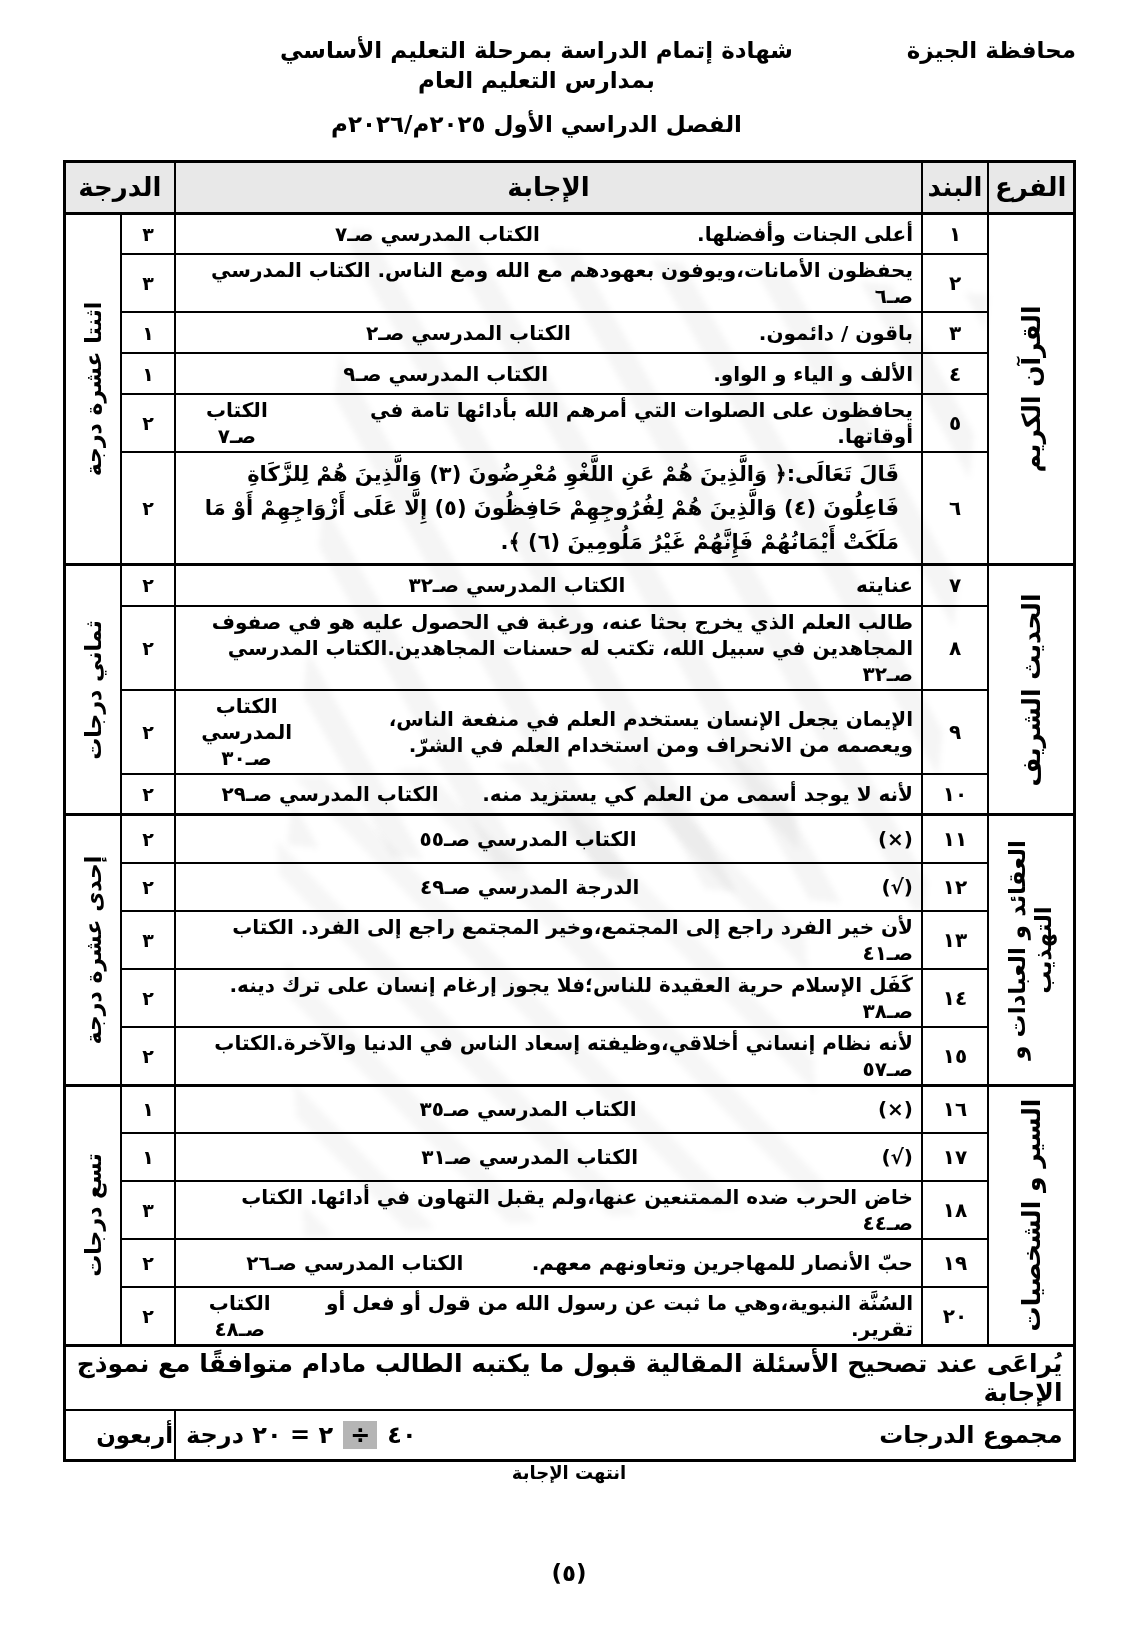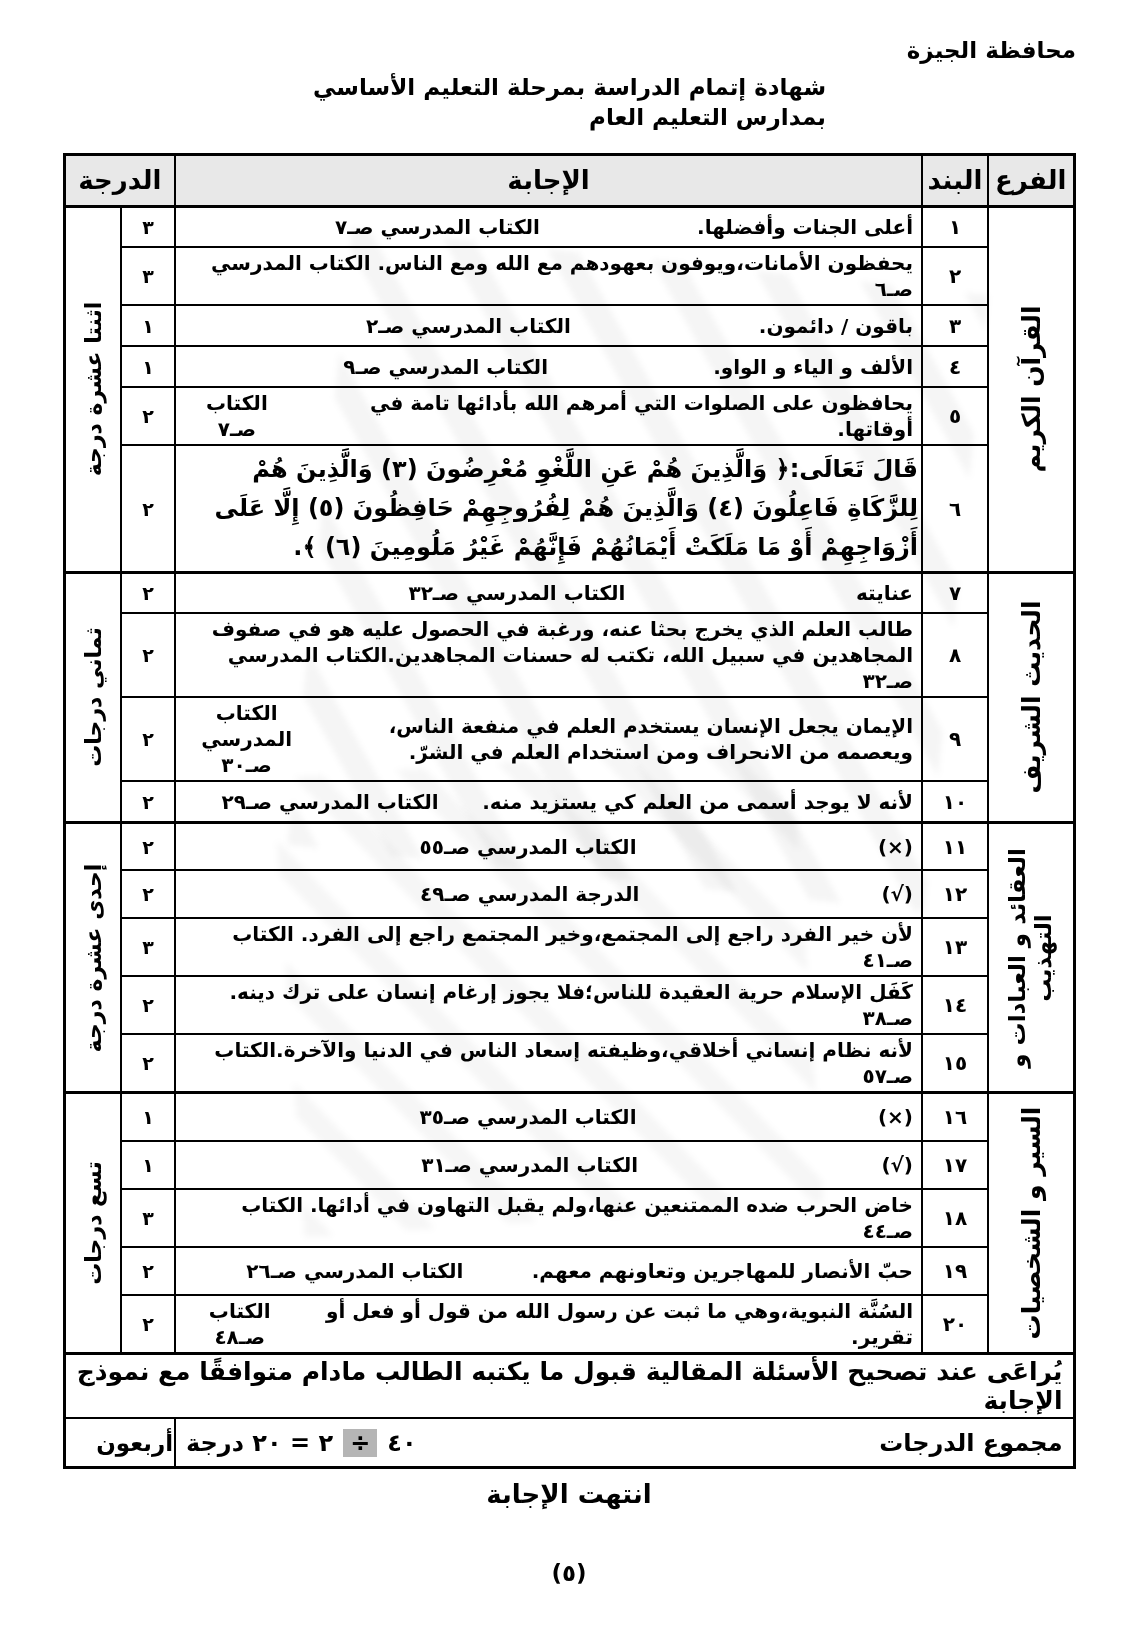--- a/index.html
+++ b/index.html
@@ -25,21 +25,21 @@
 
   header { position:relative; padding:36px 62px 0 62px; }
   .hgrid {
     display:grid;
     grid-template-columns:250px 1fr 185px;
     row-gap:7px;
     font-size:23px;
     line-height:1.3;
   }
   .h-org1 { grid-column:1; grid-row:1; text-align:right; }
-  .h-t1   { grid-column:2; grid-row:1; text-align:right;margin-top:37px; }
+  .h-t1   { grid-column:2; grid-row:1; text-align:center; }
   .h-org2 { grid-column:1; grid-row:2; text-align:right; }
   .h-t2   { grid-column:2; grid-row:2; text-align:center; }
   .h-model{ grid-column:3; grid-row:2; text-align:left; white-space:nowrap; }
   .h-term { grid-column:2; grid-row:3; text-align:center; }
 
   table.main {
     position:relative;
     border-collapse:collapse;
     table-layout:fixed;
     width:1010px;
@@ -55,21 +55,21 @@
   tr.h66 { height:66px; } tr.h48 { height:48px; }
   tr.note-row { height:46px; } tr.total-row { height:50px; }
   tr.sec td { border-top:3px solid #000; }
 
   td.num   { text-align:center; font-size:20px; padding:0 2px; }
   td.score { text-align:center; font-size:19px; padding:0 2px; }
   td.ans   { font-size:20px; padding:2px 8px; line-height:1.3; }
   .ans-line { display:flex; align-items:center; }
   .ans-line .t   { flex:0 1 auto; min-width:0; }
   .ans-line .ref { flex:1 1 auto; text-align:center; padding-right:6px; }
-  td.ans.verse { font-size:24px; line-height:1.62; padding:4px 3px; }
+  td.ans.verse { font-size:21px; line-height:1.62; padding:4px 22px; }
   td.ans.verse .ans-line { display:block; }
 
   td.branch-cell, td.total-cell { position:relative; padding:0; }
   .rot {
     position:absolute; top:50%; left:50%;
     transform:translate(-50%,-50%) rotate(-90deg);
     white-space:nowrap;
     font-size:25px;
     text-align:center;
   }
@@ -77,34 +77,35 @@
   td.total-cell .rot { font-size:22px; }
 
   td.note-cell { font-size:25px; text-align:right; padding:2px 10px; letter-spacing:0;margin-left:40px; }
   td.tot-main { padding:2px 10px; }
   .tot-flex { display:flex; align-items:center; }
   .tot-label { font-size:24px;text-align:center; }
   .tot-eq { flex:1; text-align:left; font-size:24px; }
   .eq-op { background:#b5b5b5; padding:0 7px; margin:0 10px; display:inline-block; }
   td.tot-words { font-size:23px; }
 
-  .end-line { text-align:center; font-size:26px; margin-top:10px; }
+  .end-line { text-align:center; font-size:18px; }
   .page-num { position:absolute; bottom:58px; left:0; right:0; text-align:center; font-size:23px; }
 </style>
 </head>
 <body>
 
 <div class="page">
   <div class="wm wm1"></div>
   <div class="wm wm2"></div>
 
   <header>
     <div class="hgrid">
       <div class="h-org1">محافظة الجيزة</div>
       <div class="h-t1">شهادة إتمام الدراسة بمرحلة التعليم الأساسي بمدارس التعليم العام</div>
+      <div class="h-term">الفصل الدراسي الأول ٢٠٢٥م/٢٠٢٦م</div>
     </div>
   </header>
 
   <table class="main">
     <colgroup>
       <col style="width:86px">
         <col style="width:66px">
         <col style="width:747px">
         <col style="width:54px">
         <col style="width:57px">

